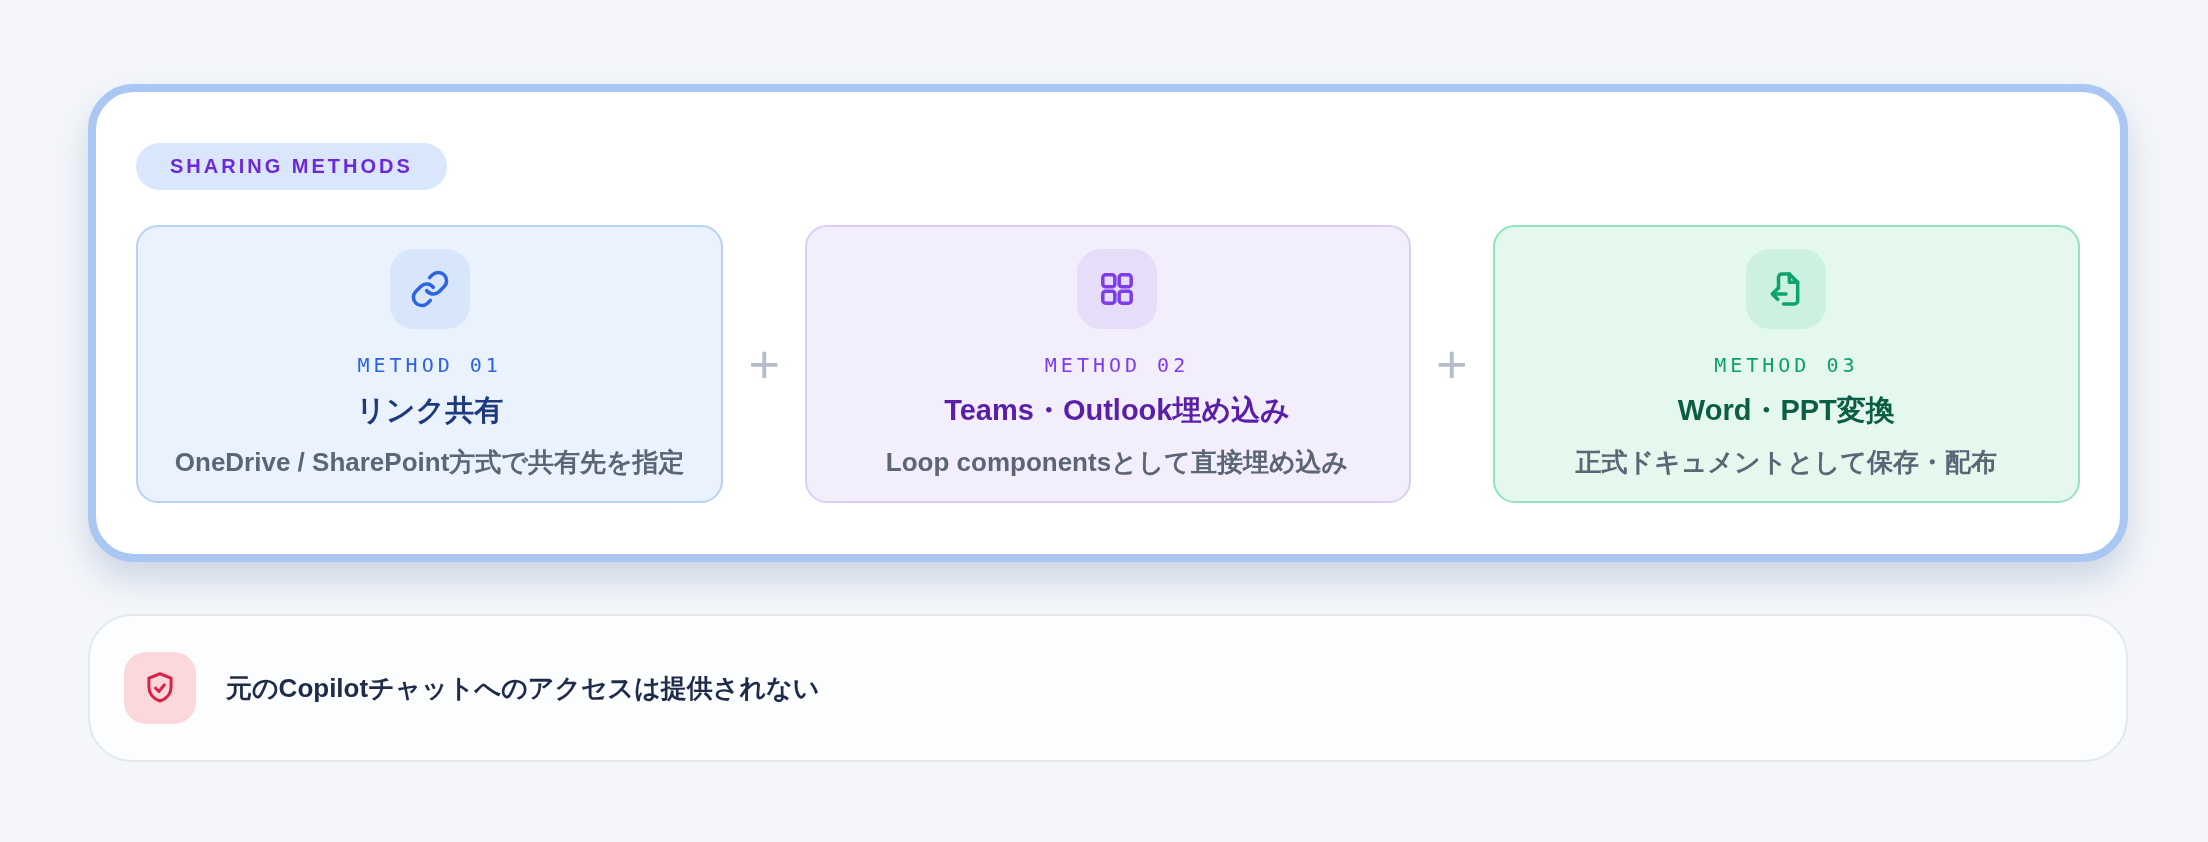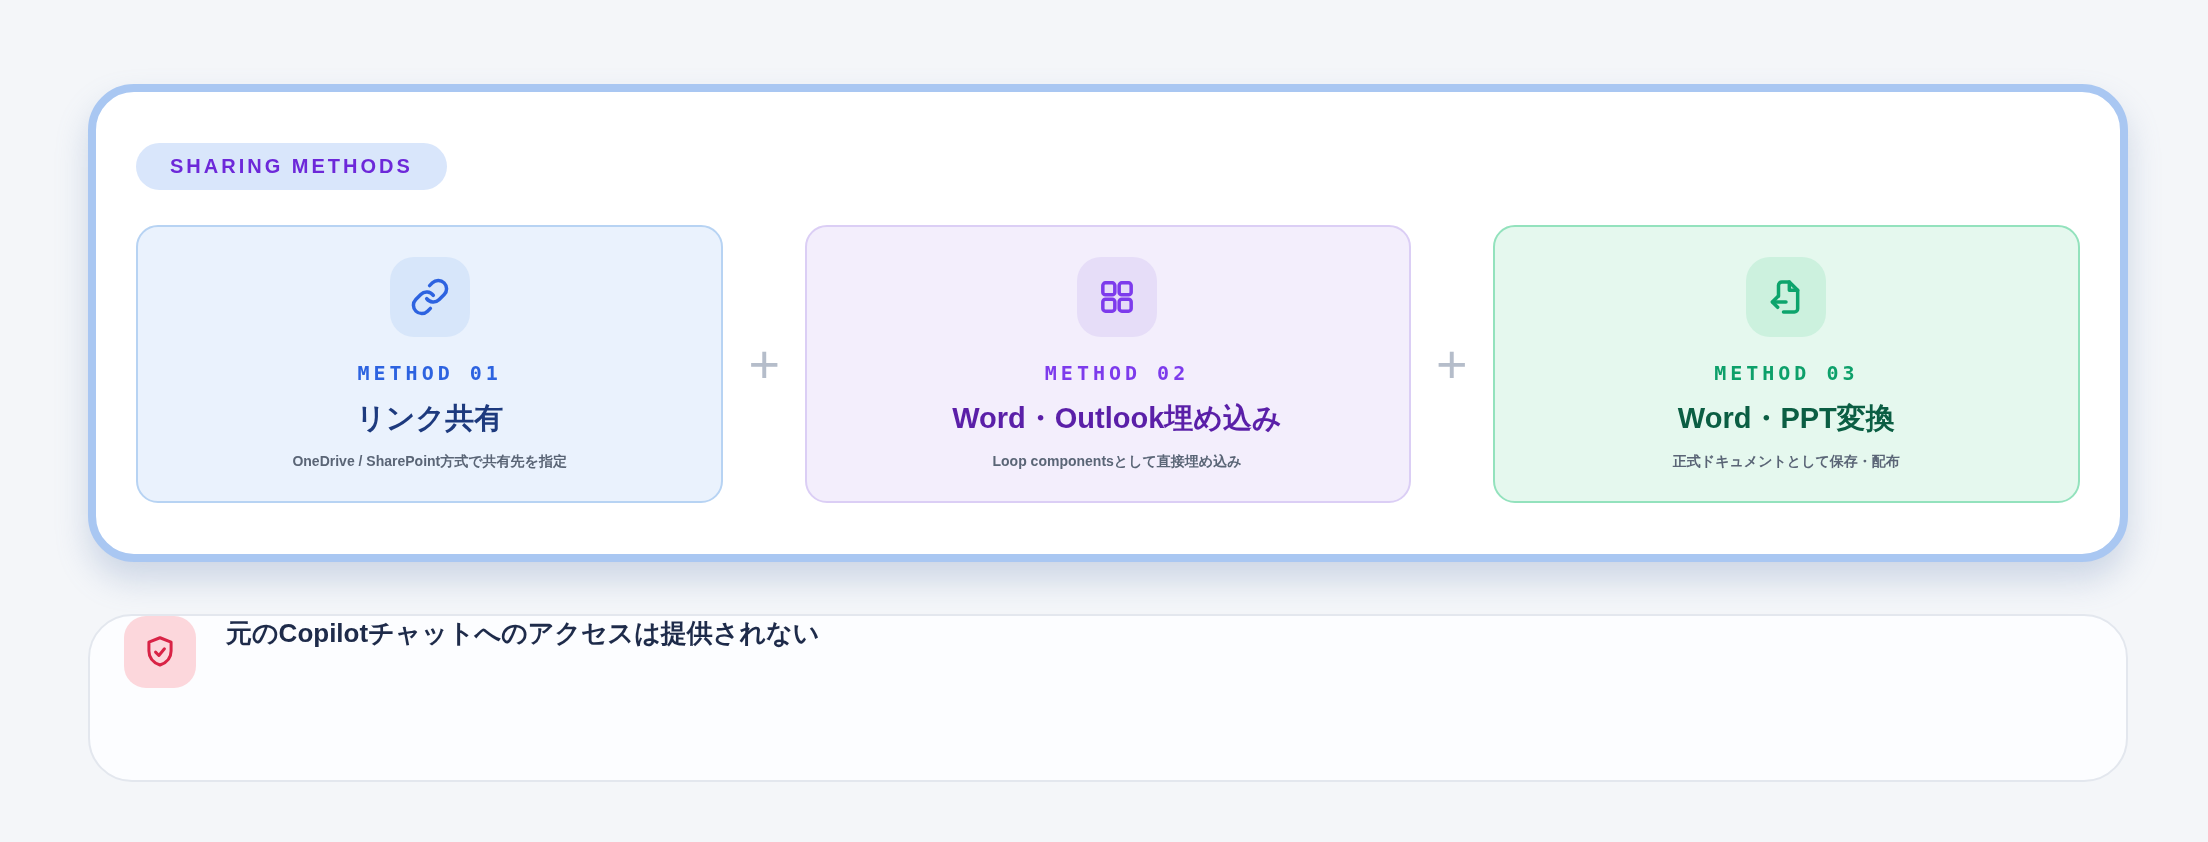--- a/index.html
+++ b/index.html
@@ -87,31 +87,31 @@
     height: 40px;
     fill: none;
     stroke: currentColor;
     stroke-width: 2.1;
     stroke-linecap: round;
     stroke-linejoin: round;
   }
   .method {
     font-family: "DejaVu Sans Mono", "Liberation Mono", monospace;
     font-size: 20px;
-    font-weight: bold;
+    font-weight: normal;
     letter-spacing: 4px;
   }
   .card-title {
     font-size: 29px;
     font-weight: bold;
     margin-top: 14px;
     text-align: right;
   }
   .card-desc {
-    font-size: 14px;
+    font-size: 26px;
     font-weight: 600;
     color: #5a6576;
     margin-top: 14px;
   }
 
   
   .card--blue   { background: #eaf2fd; border-color: #b7d3f3; }
   .card--blue   .icon-box { background: #d7e6fa; color: #2d63e0; }
   .card--blue   .method   { color: #2d63e0; }
   .card--blue   .card-title { color: #1d3a7e; }
@@ -125,27 +125,27 @@
   .card--green  .icon-box { background: #ccf1de; color: #0da46c; }
   .card--green  .method   { color: #0da06a; }
   .card--green  .card-title { color: #0b5e43; }
 
   
   .note {
     position: absolute;
     left: 88px;
     top: 614px;
     width: 2040px;
-    height: 168px;
+    height: 148px;
     box-sizing: border-box;
     background: #fcfdff;
     border: 2px solid #e3e7ee;
     border-radius: 44px;
     display: flex;
-    align-items: flex-start;
+    align-items: center;
     padding: 0 34px;
   }
   .note-icon {
     flex: 0 0 72px;
     width: 72px;
     height: 72px;
     border-radius: 22px;
     background: #fcd7dc;
     color: #d92346;
     display: flex;
@@ -201,21 +201,21 @@
     <div class="card card--purple">
       <div class="icon-box">
         <svg viewBox="0 0 24 24">
           <rect x="3.5" y="3.5" width="7.2" height="7.2" rx="1.6"></rect>
           <rect x="13.3" y="3.5" width="7.2" height="7.2" rx="1.6"></rect>
           <rect x="3.5" y="13.3" width="7.2" height="7.2" rx="1.6"></rect>
           <rect x="13.3" y="13.3" width="7.2" height="7.2" rx="1.6"></rect>
         </svg>
       </div>
       <div class="method">METHOD 02</div>
-      <div class="card-title">Word・Outlook埋め込み</div>
+      <div class="card-title">Teams・Outlook埋め込み</div>
       <div class="card-desc">Loop componentsとして直接埋め込み</div>
     </div>
 
     <div class="sep">+</div>
 
     <div class="card card--green">
       <div class="icon-box">
         <svg viewBox="0 0 24 24">
           <path d="M7.5 11.5V5a2 2 0 0 1 2-2H14l5 5v11a2 2 0 0 1-2 2h-6.5"></path>
           <path d="M14 3v5h5"></path>

